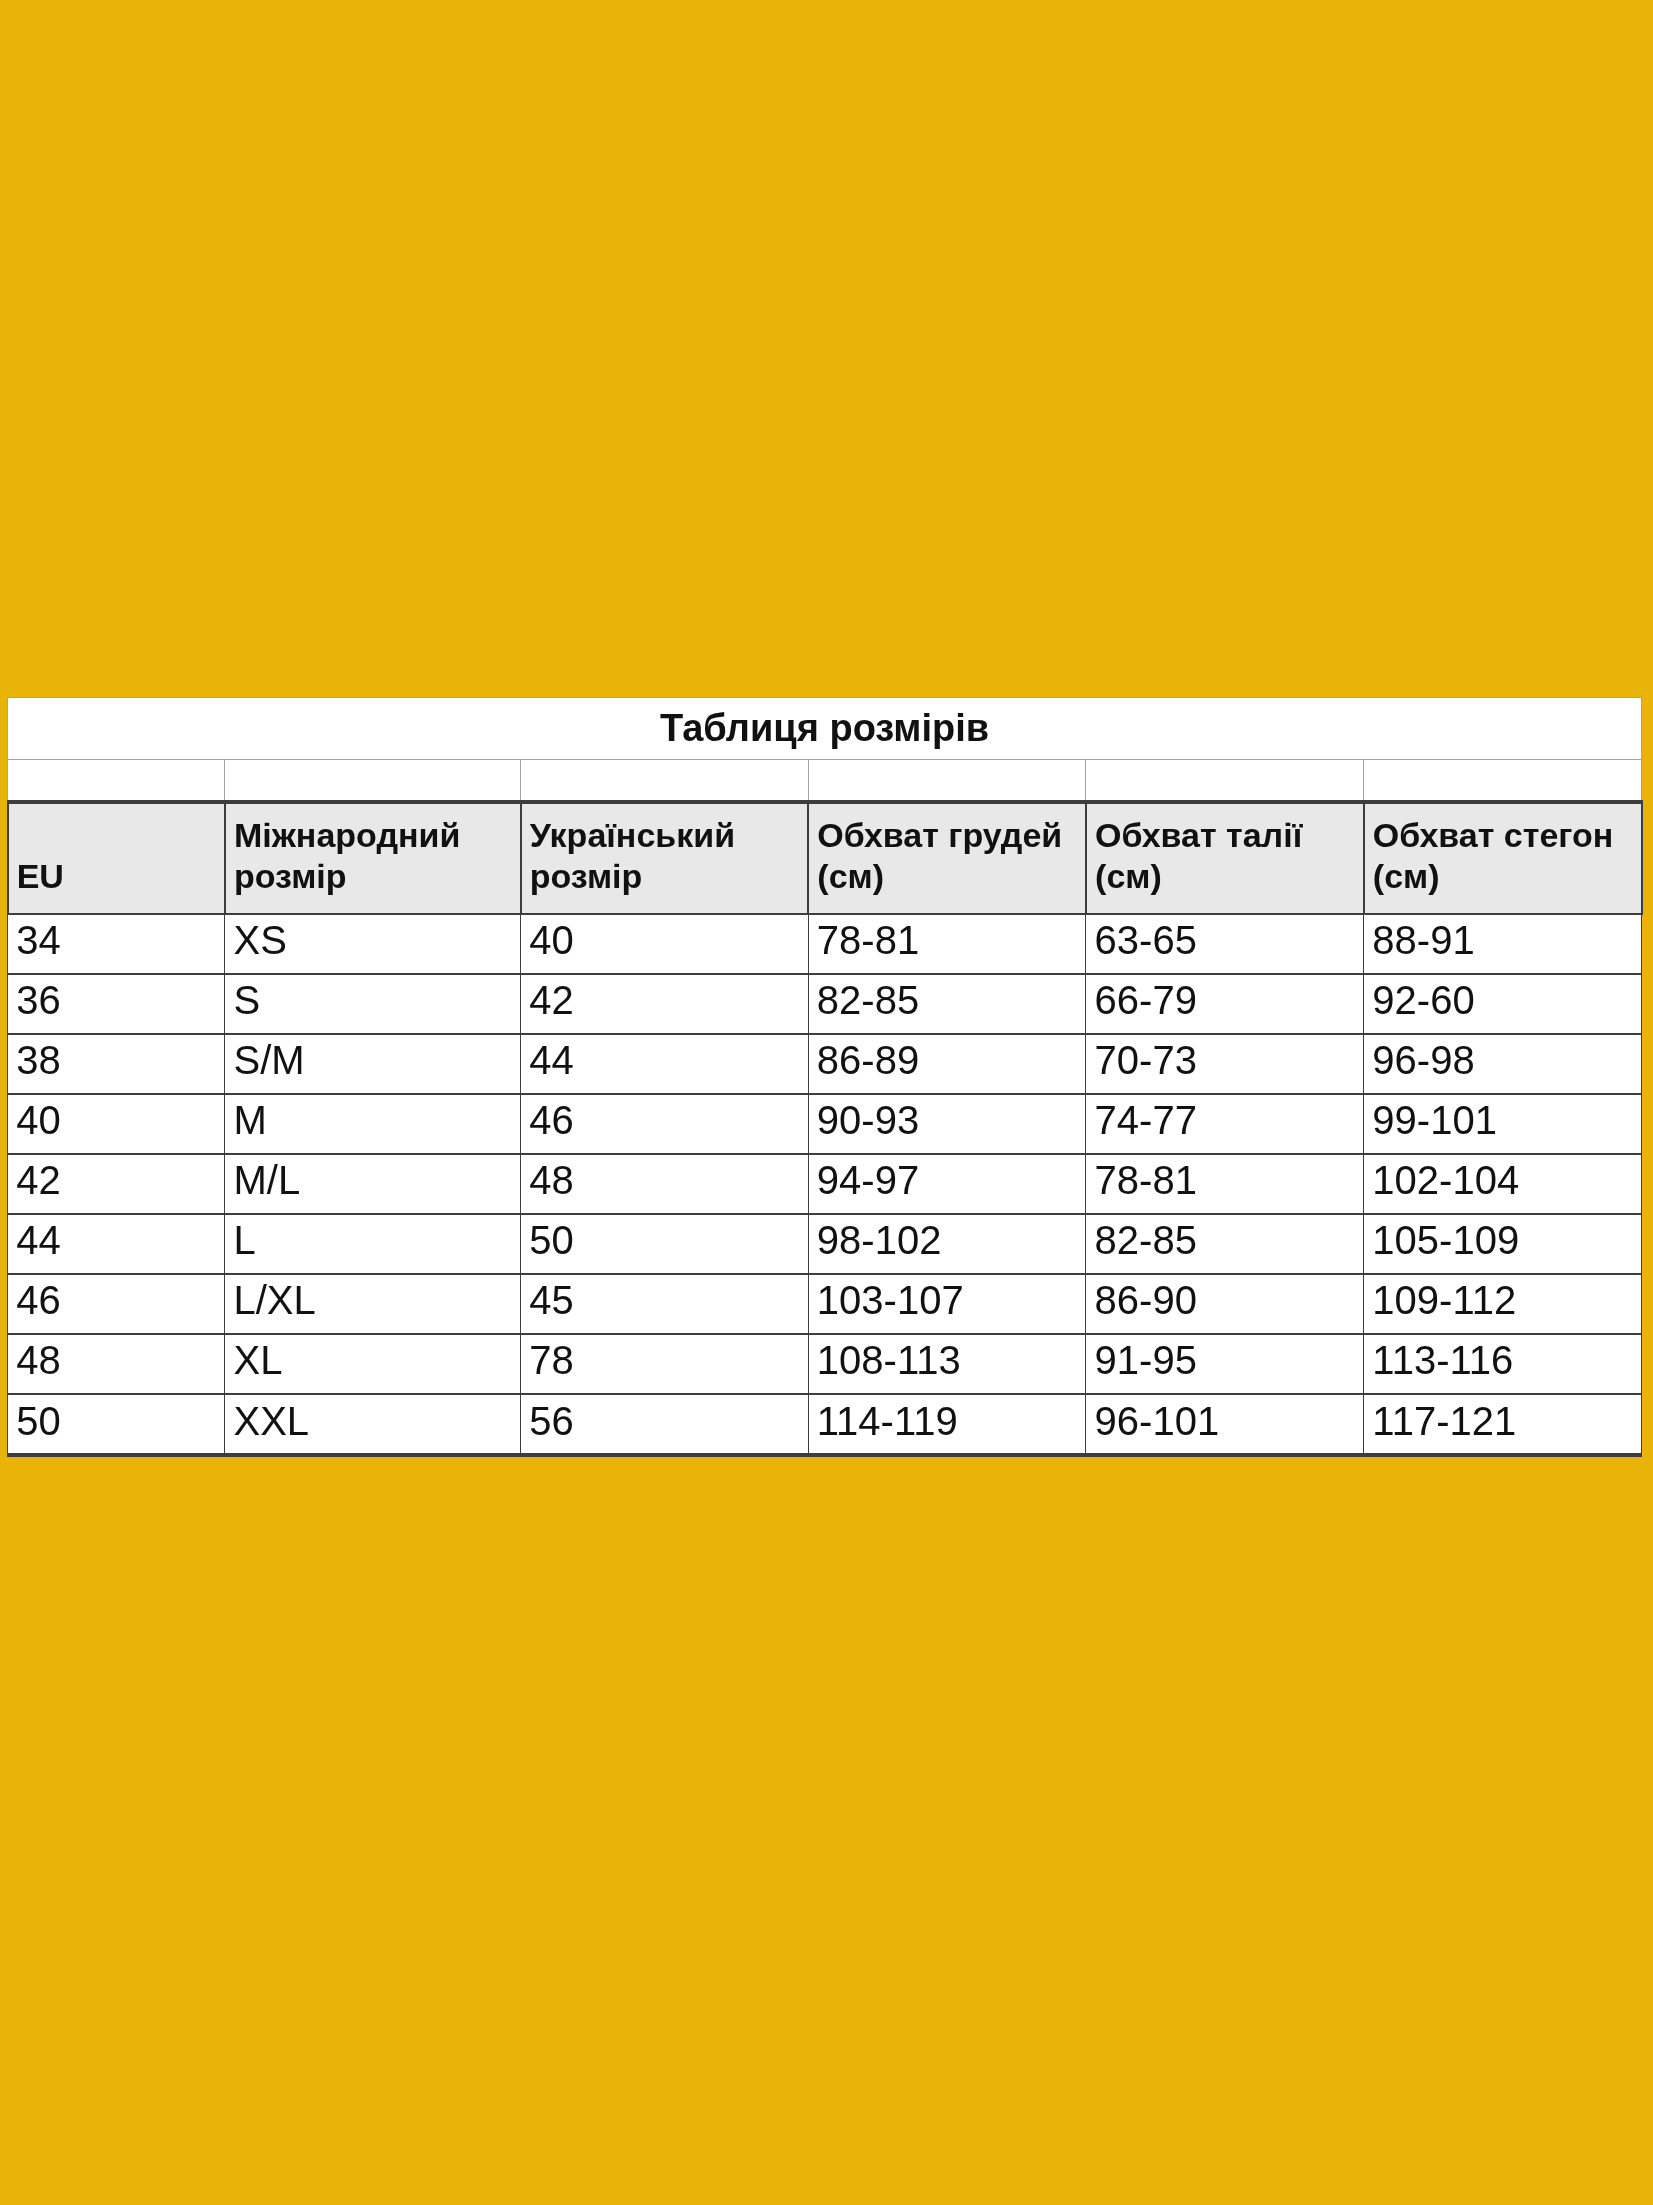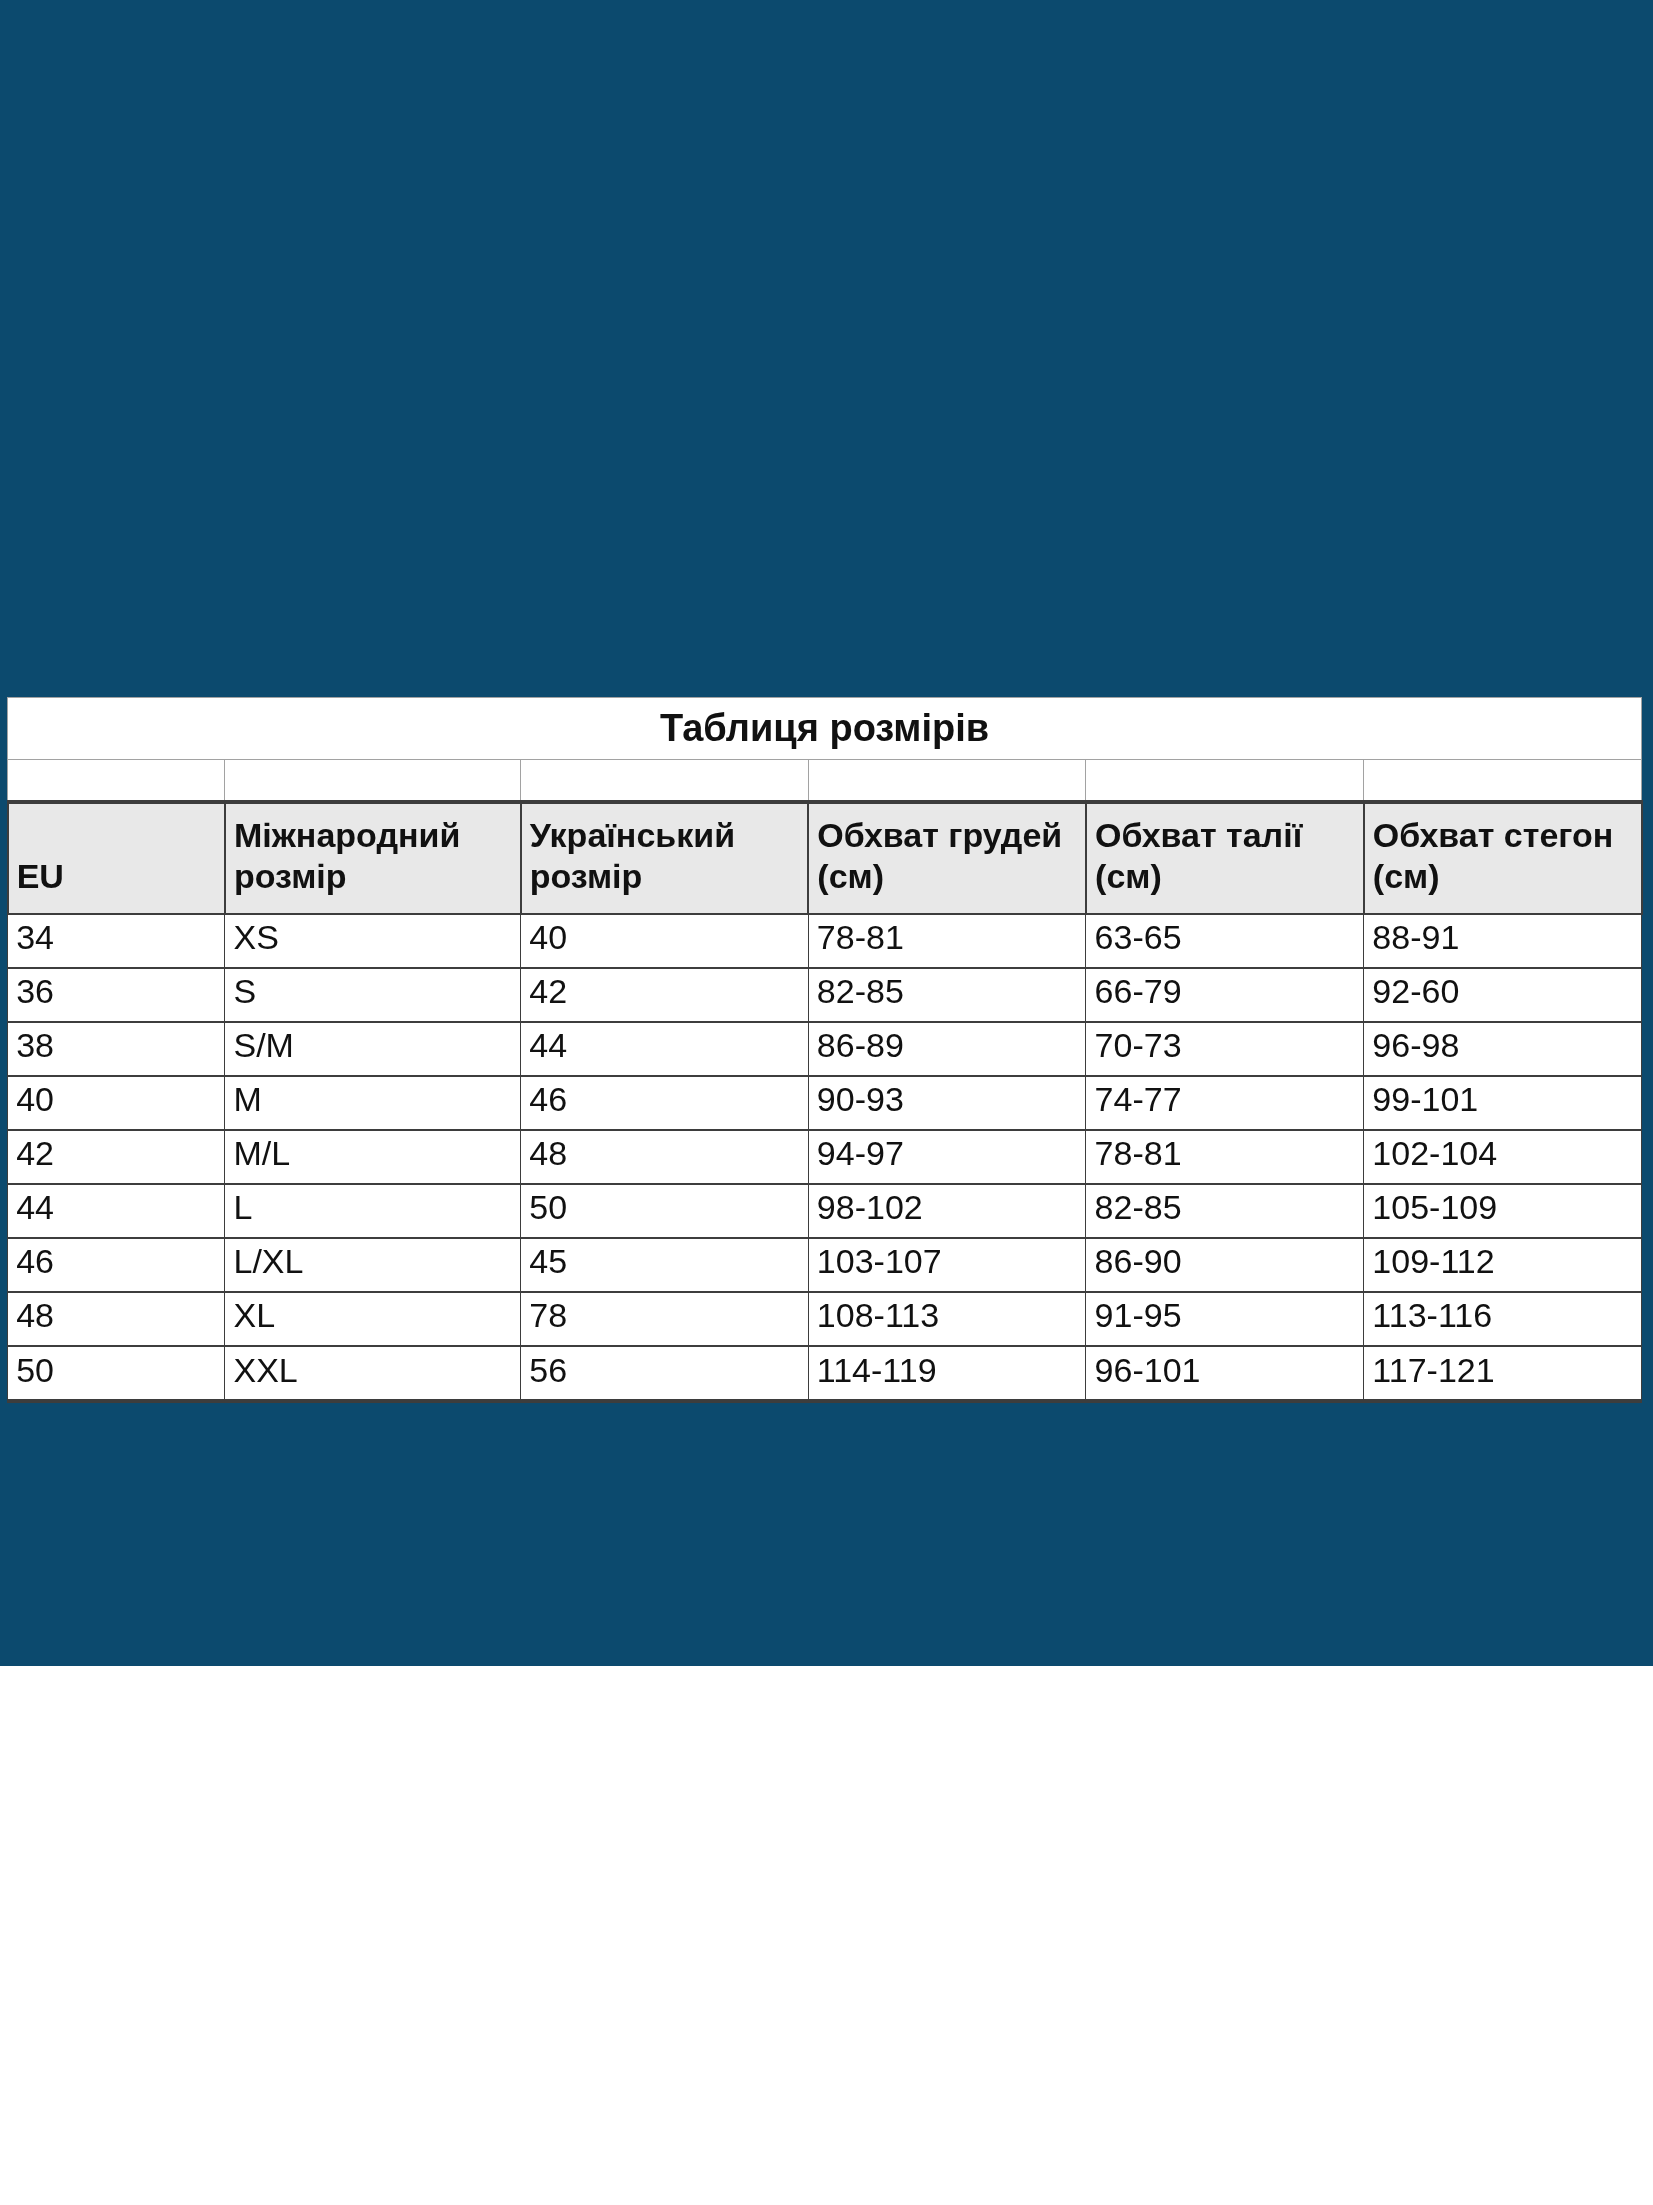--- a/index.html
+++ b/index.html
@@ -6,22 +6,22 @@
   html, body {
     width: 1654px;
     height: 2205px;
     background: #ffffff;
     font-family: "Liberation Sans", "DejaVu Sans", sans-serif;
     color: #141414;
   }
   .page {
     position: relative;
     width: 1654px;
-    height: 1666px;
-    background: #0c4a6e;
+    height: 2205px;
+    background: #eab308;
     overflow: hidden;
   }
   .table-wrap {
     position: absolute;
     left: 6.5px;
     top: 697px;
     width: 1636px;
   }
   table.size-table {
     width: 100%;
@@ -57,21 +57,21 @@
     vertical-align: bottom;
     padding: 11.4px 8.2px 14.7px 8.2px;
     height: 103px;
     color: #111111;
   }
   
   td.data-cell {
     border: 1.6px solid #3d3d3d;
     border-top-width: 2.5px;
     border-bottom-width: 2.5px;
-    font-size: 34px;
+    font-size: 40px;
     text-align: left;
     vertical-align: middle;
     padding: 3.3px 4.9px 9.8px 8.2px;
     height: 54px;
     background: #ffffff;
     color: #111111;
   }
   tr.data-row:last-child td.data-cell {
     border-bottom-width: 4.9px;
   }

